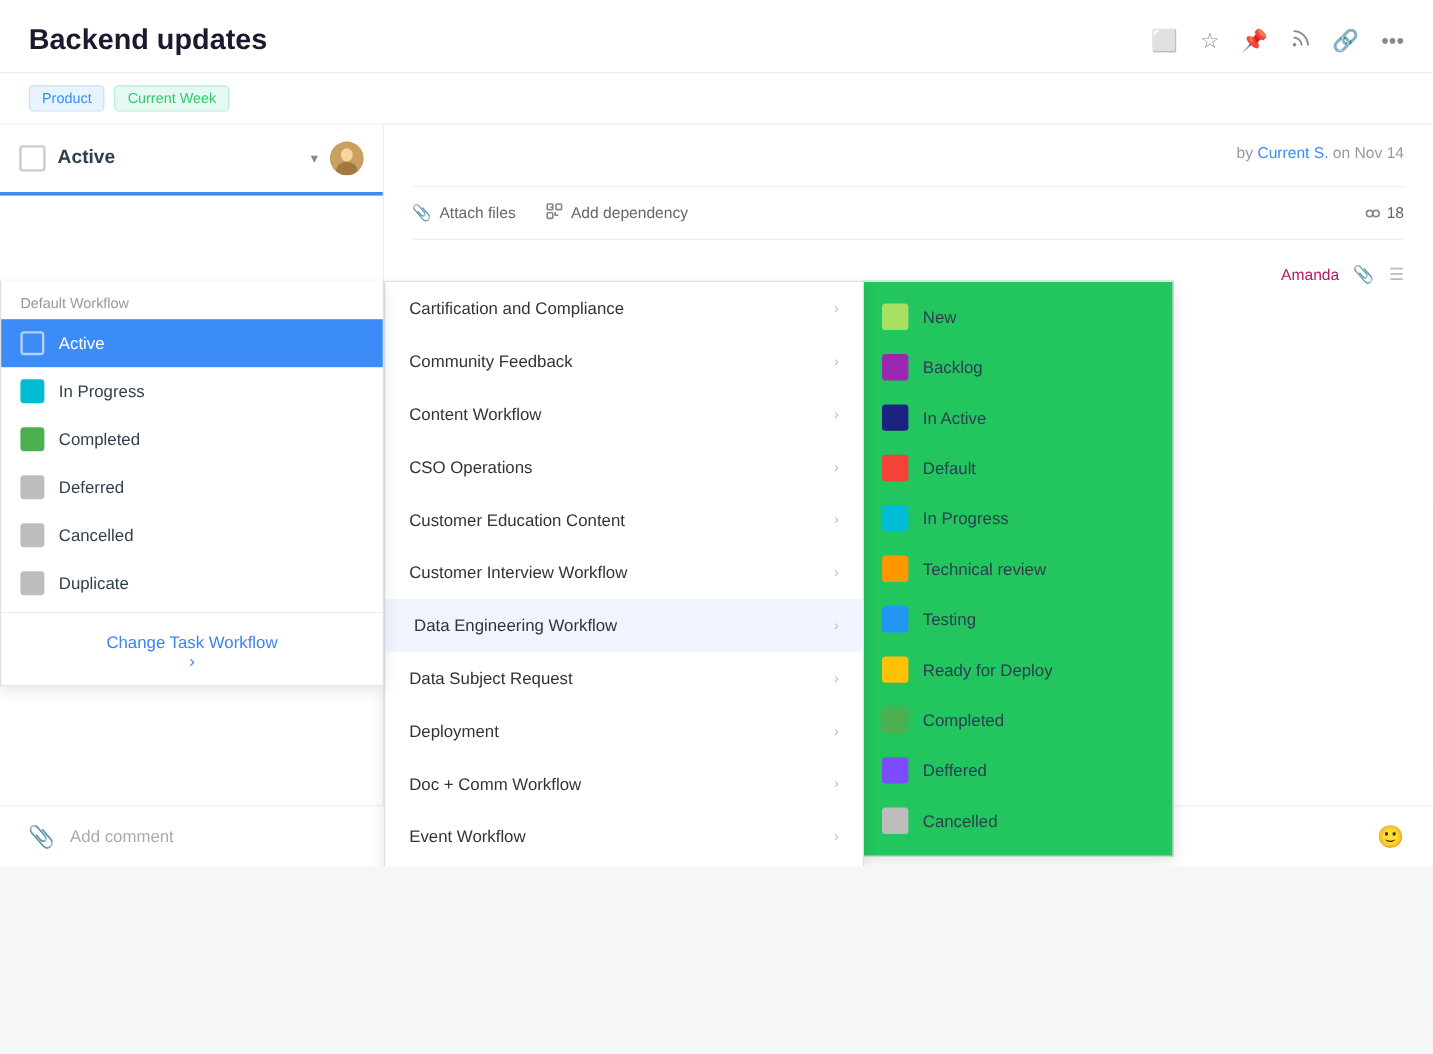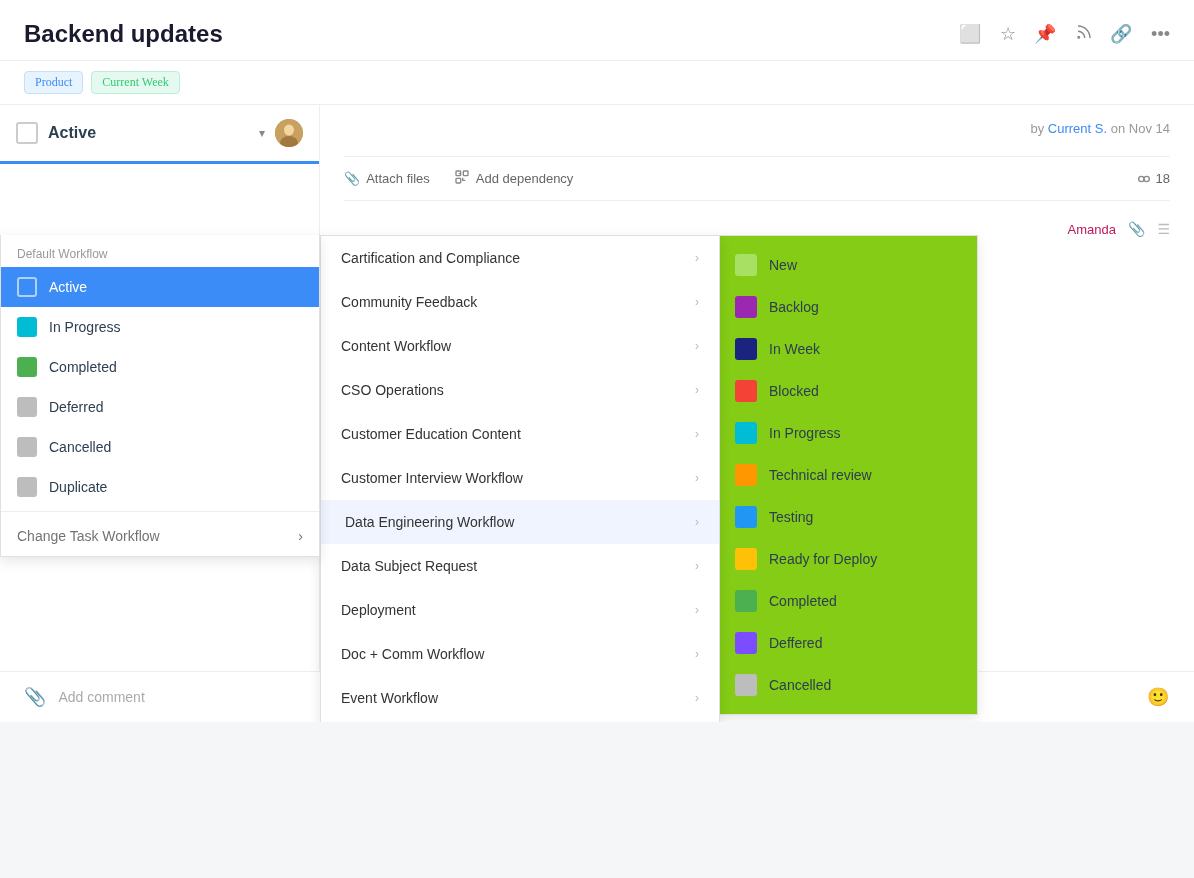--- a/index.html
+++ b/index.html
@@ -8,21 +8,21 @@
     .app-container { width: 1194px; height: 722px; background: #fff; position: relative; overflow: hidden; }
 
     
     .header { padding: 20px 24px 12px; display: flex; align-items: center; justify-content: space-between; border-bottom: 1px solid #eee; }
     .header-title { font-size: 24px; font-weight: 600; color: #1a1a2e; }
     .header-icons { display: flex; gap: 18px; align-items: center; }
     .header-icon { font-size: 18px; color: #888; cursor: pointer; }
     .header-icon.pinned { color: #3b8cf7; }
 
     
-    .tags-row { padding: 10px 24px; display: flex; gap: 8px; border-bottom: 1px solid #eee; font-family: Liberation Serif, serif; }
+    .tags-row { padding: 10px 24px; display: flex; gap: 8px; border-bottom: 1px solid #eee; }
     .tag { padding: 3px 10px; border-radius: 4px; font-size: 12px; font-weight: 500; }
     .tag-blue { background: #e8f4fd; color: #3b8cf7; border: 1px solid #c5e0f8; }
     .tag-green { background: #e6f9f0; color: #2ecc71; border: 1px solid #b8f0d4; }
 
     
     .main-area { display: flex; height: calc(878px - 120px); position: relative; }
 
     
     .left-panel { width: 320px; border-right: 1px solid #eee; flex-shrink: 0; position: relative; }
 
@@ -38,38 +38,38 @@
     .dropdown-section-label { padding: 12px 16px 6px; font-size: 12px; color: #999; font-weight: 400; }
     .dropdown-item { padding: 10px 16px; display: flex; align-items: center; gap: 12px; cursor: pointer; }
     .dropdown-item.active-item { background: #3b8cf7; color: #fff; }
     .dropdown-item.active-item .item-icon { border-color: rgba(255,255,255,0.6); }
     .item-icon { width: 20px; height: 20px; border: 2px solid #ccc; border-radius: 3px; flex-shrink: 0; }
     .item-icon.cyan { background: #00bcd4; border-color: #00bcd4; }
     .item-icon.green { background: #4caf50; border-color: #4caf50; }
     .item-icon.grey { background: #bdbdbd; border-color: #bdbdbd; }
     .item-label { font-size: 14px; }
     .dropdown-divider { height: 1px; background: #eee; margin: 4px 0; }
-    .change-workflow { padding: 12px 16px; display: flex; align-items: center; justify-content: space-between; cursor: pointer; color: #737373; }
+    .change-workflow { padding: 12px 16px; display: flex; align-items: center; justify-content: flex-end; cursor: pointer; color: #3b82f6; flex-direction: column; }
 
     
     .right-panel { flex: 1; padding: 16px 24px; overflow: auto; position: relative; }
     .meta-line { text-align: right; font-size: 13px; color: #999; margin-bottom: 20px; }
     .meta-line a { color: #3b8cf7; text-decoration: none; font-weight: 500; }
     .action-bar { display: flex; align-items: center; gap: 24px; padding: 12px 0; border-bottom: 1px solid #eee; border-top: 1px solid #eee; margin-bottom: 16px; }
     .action-btn { display: flex; align-items: center; gap: 6px; color: #666; cursor: pointer; font-size: 13px; }
     .action-count { color: #666; font-size: 13px; display: flex; align-items: center; gap: 4px; margin-left: auto; }
 
     
     .workflow-menu { position: absolute; top: 130px; left: 320px; width: 400px; background: #fff; border: 1px solid #e0e0e0; z-index: 99; box-shadow: 0 4px 12px rgba(0,0,0,0.1); max-height: 680px; overflow-y: auto; }
     .workflow-item { padding: 14px 20px; display: flex; align-items: center; justify-content: space-between; cursor: pointer; font-size: 14px; color: #333; }
     .workflow-item.highlighted { background: #f0f4ff; padding-left: 24px; }
     .chevron-right { color: #bbb; font-size: 12px; }
 
     
-    .status-submenu { position: absolute; top: 130px; left: 718px; width: 260px; background: #84cc16; border: 1px solid #e0e0e0; z-index: 98; box-shadow: 0 4px 12px rgba(0,0,0,0.1); padding: 8px 0; }
+    .status-submenu { position: absolute; top: 130px; left: 718px; width: 260px; background: #22c55e; border: 1px solid #e0e0e0; z-index: 98; box-shadow: 0 4px 12px rgba(0,0,0,0.1); padding: 8px 0; }
     .status-item { padding: 10px 16px; display: flex; align-items: center; gap: 12px; cursor: pointer; }
     .status-dot { width: 22px; height: 22px; border-radius: 3px; flex-shrink: 0; }
     .dot-lime { background: #a8e063; }
     .dot-purple { background: #9c27b0; }
     .dot-navy { background: #1a237e; }
     .dot-red { background: #f44336; }
     .dot-cyan { background: #00bcd4; }
     .dot-blue { background: #2196f3; }
     .dot-orange { background: #ff9800; }
     .dot-yellow { background: #ffc107; }
@@ -221,25 +221,25 @@
       <div class="status-item">
         <div class="status-dot dot-lime"></div>
         <span>New</span>
       </div>
       <div class="status-item">
         <div class="status-dot dot-purple"></div>
         <span>Backlog</span>
       </div>
       <div class="status-item">
         <div class="status-dot dot-navy"></div>
-        <span>In Week</span>
+        <span>In Active</span>
       </div>
       <div class="status-item">
         <div class="status-dot dot-red"></div>
-        <span>Blocked</span>
+        <span>Default</span>
       </div>
       <div class="status-item">
         <div class="status-dot dot-cyan"></div>
         <span>In Progress</span>
       </div>
       <div class="status-item">
         <div class="status-dot dot-orange"></div>
         <span>Technical review</span>
       </div>
       <div class="status-item">

